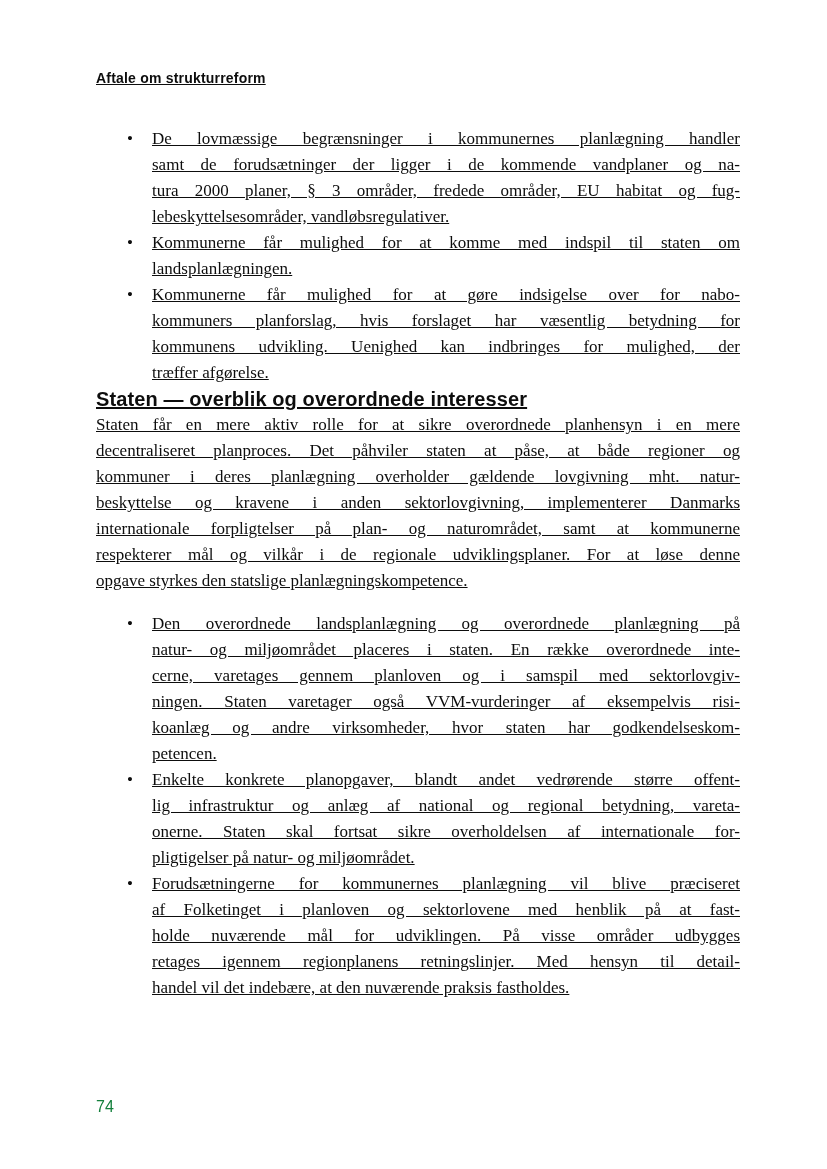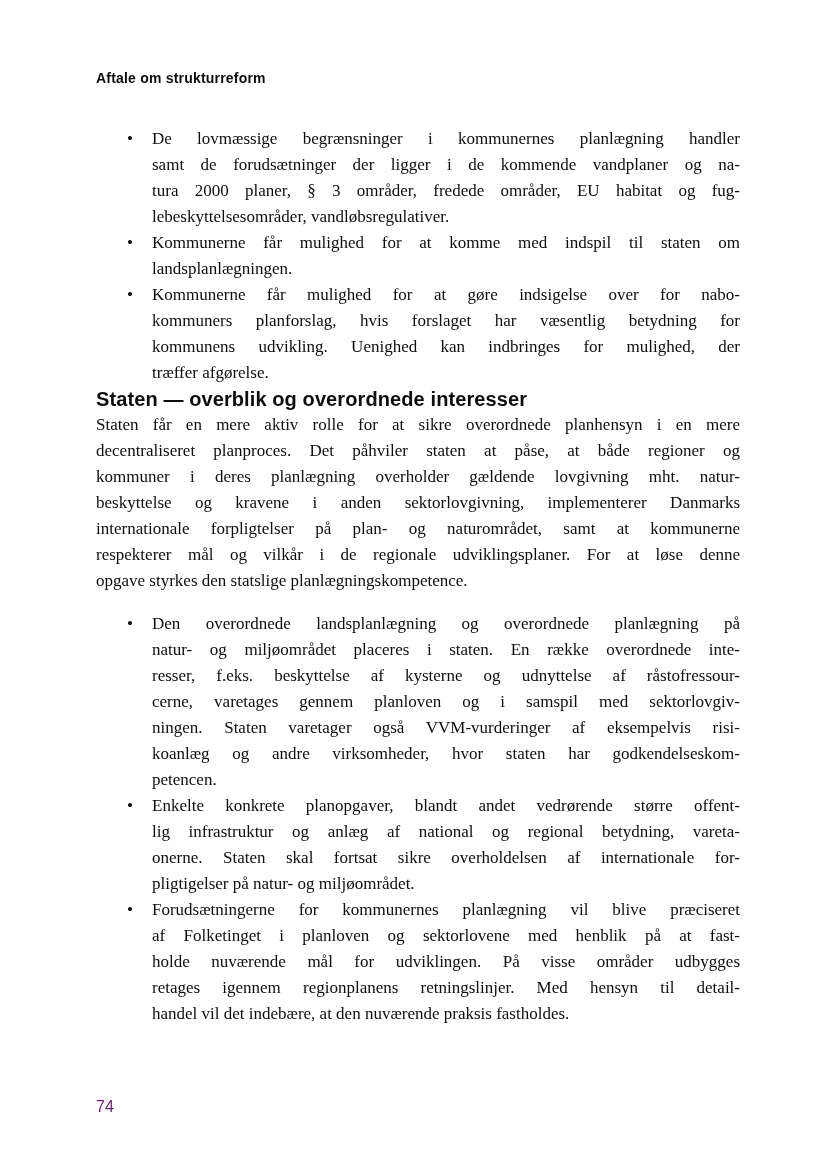--- a/index.html
+++ b/index.html
@@ -10,20 +10,21 @@
   .page {
     position: relative;
     width: 827px;
     height: 1169px;
     box-sizing: border-box;
     background: #ffffff;
     color: #0d0d0d;
     padding: 70px 87px 0 96px;
     overflow: hidden;
     font-family: "Liberation Serif", serif;
+    text-decoration: underline;
   }
   .doc-header {
     font-family: "Liberation Sans", sans-serif;
     font-weight: bold;
     font-size: 14px;
     line-height: 17px;
     letter-spacing: 0.2px;
     color: #0d0d0d;
   }
   .body-text, .ln, .bullet {
@@ -71,21 +72,21 @@
   .paragraph {
     margin-top: 2px;
   }
   .page-number {
     position: absolute;
     left: 96px;
     top: 1097px;
     font-family: "Liberation Sans", sans-serif;
     font-size: 16px;
     line-height: 20px;
-    color: #701a75;
+    color: #15803d;
   }
 </style>
 </head>
 <body>
 
 <div class="page">
 
   <div class="doc-header">Aftale om strukturreform</div>
 
   <div class="list first">
@@ -127,21 +128,20 @@
       <div class="ln">respekterer mål og vilkår i de regionale udviklingsplaner. For at løse denne</div>
       <div class="ln last">opgave styrkes den statslige planlægningskompetence.</div>
     </div>
 
   <div class="list second">
       <div class="item">
         <span class="bullet">•</span>
         <div class="lines">
           <div class="ln">Den overordnede landsplanlægning og overordnede planlægning på</div>
           <div class="ln">natur- og miljøområdet placeres i staten. En række overordnede inte-</div>
-          <div class="ln">resser, f.eks. beskyttelse af kysterne og udnyttelse af råstofressour-</div>
           <div class="ln">cerne, varetages gennem planloven og i samspil med sektorlovgiv-</div>
           <div class="ln">ningen. Staten varetager også VVM-vurderinger af eksempelvis risi-</div>
           <div class="ln">koanlæg og andre virksomheder, hvor staten har godkendelseskom-</div>
           <div class="ln last">petencen.</div>
         </div>
       </div>
       <div class="item">
         <span class="bullet">•</span>
         <div class="lines">
           <div class="ln">Enkelte konkrete planopgaver, blandt andet vedrørende større offent-</div>

